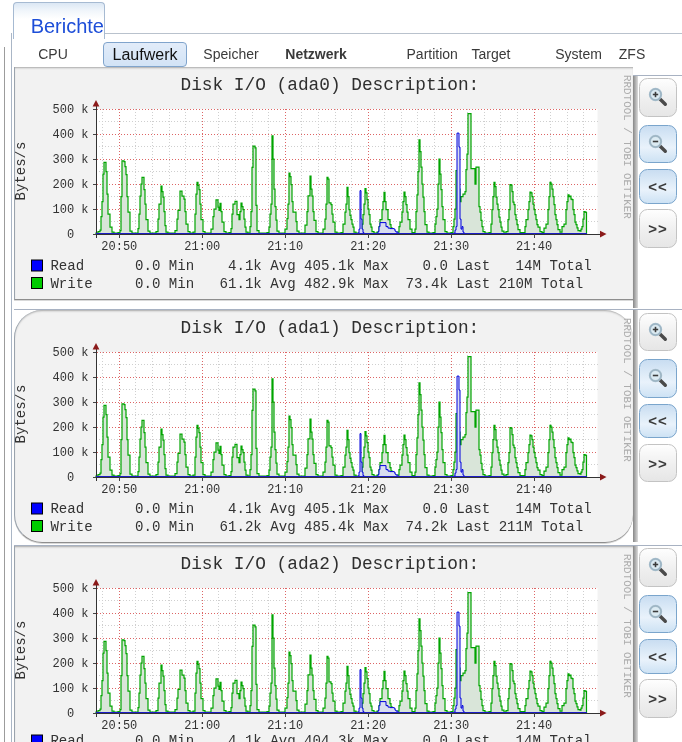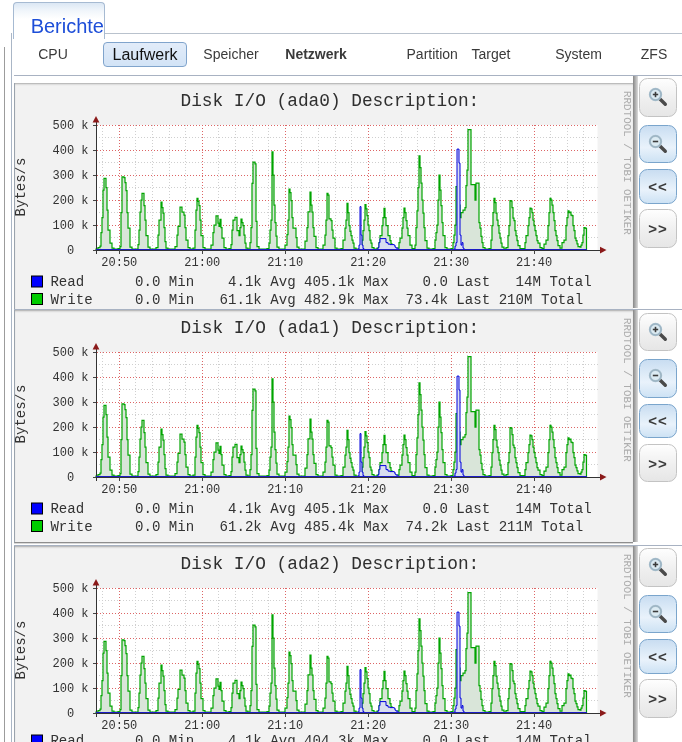--- a/index.html
+++ b/index.html
@@ -5,24 +5,24 @@
 <div class="abs" style="left:13px;top:15px;width:91px;text-align:right;font-size:20px;color:#1d4ed8;">Berichte</div>
 <div class="abs" style="left:4px;top:47px;width:1px;height:695px;background:#9c9c9c"></div>
 <div class="abs" style="left:11px;top:33px;width:1px;height:709px;background:#aab6c6"></div>
 <div class="abs" style="left:102.7px;top:41.8px;width:82.6px;height:23.7px;border:1px solid #80a4cc;border-radius:4px;background:linear-gradient(#e2ecf9,#d2e3f6);"></div>
 <div class="tabrow2" style="left:53px;text-align:right;">CPU</div>
 <div class="tabrow2" style="left:231px;text-align:center;">Speicher</div>
 <div class="tabrow2" style="left:316px;font-weight:bold;">Netzwerk</div>
 <div class="tabrow2" style="left:402.2px;margin-left:30px;">Partition</div>
 <div class="tabrow2" style="left:491px;">Target</div>
 <div class="tabrow2" style="left:578.5px;">System</div>
-<div class="tabrow2" style="left:654px;text-align:right;">ZFS</div>
+<div class="tabrow2" style="left:632px;text-align:right;">ZFS</div>
 <div class="tabrow2" style="left:145px;color:#111;font-size:16px;">Laufwerk</div>
 <div class="abs" style="left:14px;top:74.5px;width:667.5px;height:1px;background:#a8b2c2"></div>
-<div class="gpanel" style="top:83px;text-align:right;">
+<div class="gpanel" style="top:67px;text-align:right;">
     <svg width="618" height="231" viewBox="0 0 618 231" style="position:absolute;left:0;top:0">
       <rect x="81.0" y="42" width="501.5" height="125.1" fill="#ffffff"></rect>
       <g stroke="#cfcfcf" stroke-width="1" stroke-dasharray="1,2" shape-rendering="crispEdges">
         <line x1="87.5" y1="42.1" x2="87.5" y2="167.1"></line>
         <line x1="120.5" y1="42.1" x2="120.5" y2="167.1"></line>
         <line x1="137.5" y1="42.1" x2="137.5" y2="167.1"></line>
         <line x1="154.5" y1="42.1" x2="154.5" y2="167.1"></line>
         <line x1="170.5" y1="42.1" x2="170.5" y2="167.1"></line>
         <line x1="203.5" y1="42.1" x2="203.5" y2="167.1"></line>
         <line x1="220.5" y1="42.1" x2="220.5" y2="167.1"></line>
@@ -133,21 +133,21 @@
       </g>
     </svg>
   </div>
 <div class="btn blue" style="top:169.4px;height:32.2px;">
     <div class="arr">&lt;&lt;</div>
   </div>
 <div class="btn gray" style="top:209.3px;height:36.7px;">
     <div class="arr">&gt;&gt;</div>
   </div>
 <div class="abs" style="left:14px;top:308.9px;width:667.5px;height:1px;background:#a8b2c2"></div>
-<div class="gpanel" style="top:309.9px;">
+<div class="gpanel" style="top:309.9px;border-radius:28px;">
     <svg width="618" height="231" viewBox="0 0 618 231" style="position:absolute;left:0;top:0">
       <rect x="81.0" y="42" width="501.5" height="125.1" fill="#ffffff"></rect>
       <g stroke="#cfcfcf" stroke-width="1" stroke-dasharray="1,2" shape-rendering="crispEdges">
         <line x1="87.5" y1="42.1" x2="87.5" y2="167.1"></line>
         <line x1="120.5" y1="42.1" x2="120.5" y2="167.1"></line>
         <line x1="137.5" y1="42.1" x2="137.5" y2="167.1"></line>
         <line x1="154.5" y1="42.1" x2="154.5" y2="167.1"></line>
         <line x1="170.5" y1="42.1" x2="170.5" y2="167.1"></line>
         <line x1="203.5" y1="42.1" x2="203.5" y2="167.1"></line>
         <line x1="220.5" y1="42.1" x2="220.5" y2="167.1"></line>

